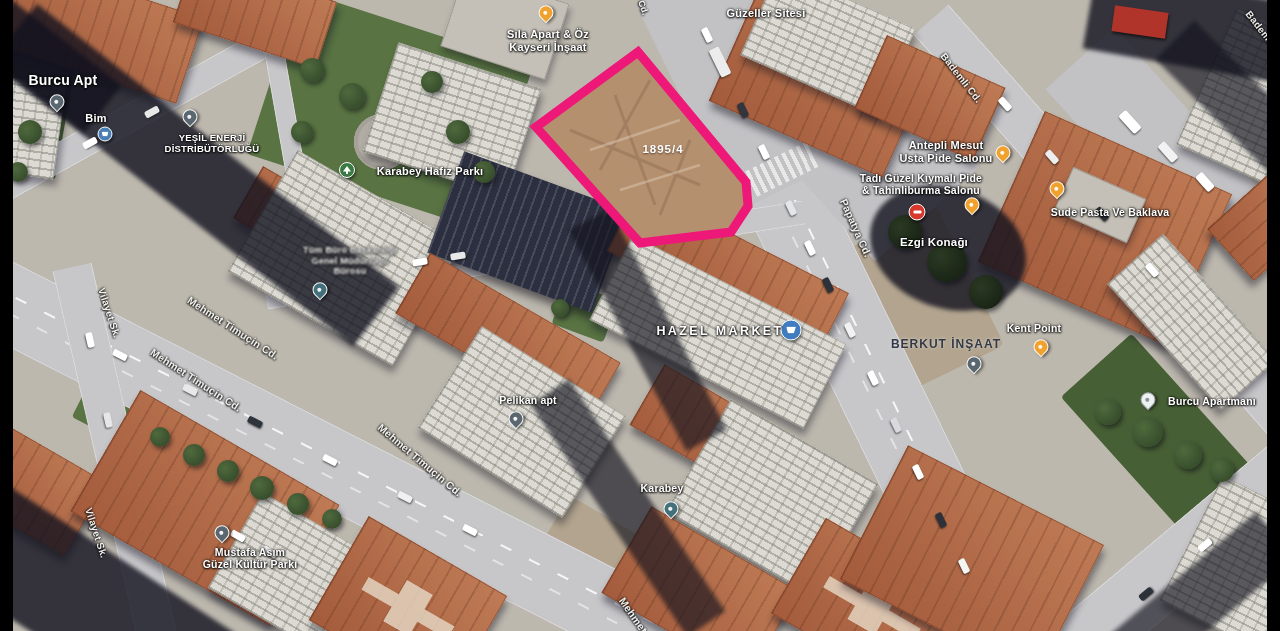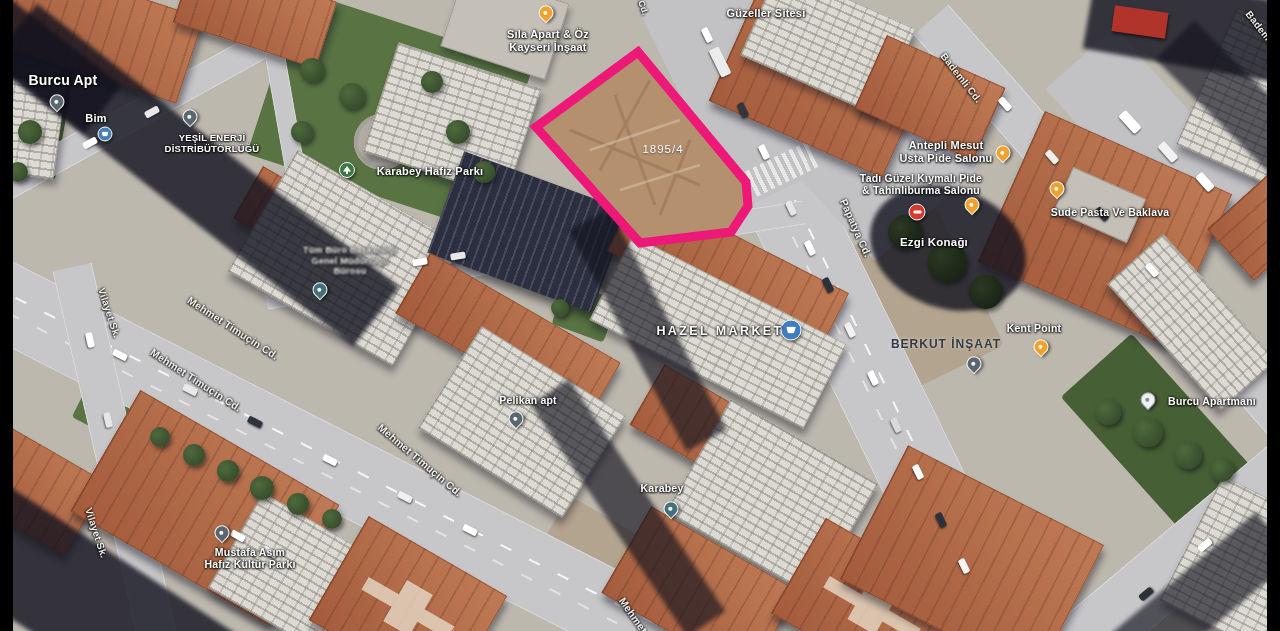--- a/index.html
+++ b/index.html
@@ -55,21 +55,21 @@
   #overlay{position:absolute;inset:0;z-index:40;pointer-events:none;}
   
   #labels{position:absolute;inset:0;z-index:50;}
   .map-label{position:absolute;color:#fff;font-weight:bold;text-align:center;white-space:pre;line-height:1.18;
       transform:translate(-50%,-50%) rotate(var(--r,0deg));letter-spacing:.2px;
       text-shadow:0 1px 2px rgba(0,0,0,.95),0 0 3px rgba(0,0,0,.85),1px 0 2px rgba(0,0,0,.6);}
   .map-label.street{font-weight:700;color:#f3f3f0;opacity:.96;}
   .map-label.caps{letter-spacing:2.4px;}
   .map-label.area-dark{color:#333a47;text-shadow:0 0 2px rgba(255,255,255,.45),0 0 5px rgba(255,255,255,.3);letter-spacing:1px;}
   .map-label.blurred{filter:blur(1.1px);}
-  .map-label.parcelnum{font-weight:400;letter-spacing:1px;text-shadow:0 1px 2px rgba(0,0,0,.55);padding-left:16px;}
+  .map-label.parcelnum{font-weight:700;letter-spacing:1px;text-shadow:0 1px 2px rgba(0,0,0,.55);padding-left:16px;}
   
   #pins{position:absolute;inset:0;z-index:48;}
   .pin{position:absolute;left:calc(var(--x)*1px);top:calc(var(--y)*1px);}
   .pin-food,.pin-gdark,.pin-gteal,.pin-glight{transform:translate(-50%,-85%);}
   .pin-shop,.pin-shoplg,.pin-park,.pin-noentry{transform:translate(-50%,-50%);}
   .pshape{display:block;position:relative;}
   .pin-food .pshape,.pin-gdark .pshape,.pin-gteal .pshape,.pin-glight .pshape{
       width:13px;height:13px;border-radius:50% 50% 50% 0;border:1.5px solid rgba(255,255,255,.95);
       transform:rotate(-45deg);box-shadow:1px 2px 3px rgba(0,0,0,.5);}
   .pin-food .pshape{background:#f0a22e;}
@@ -304,21 +304,21 @@
 &amp; Tahinliburma Salonu</div>
         <div class="map-label " style="left: 934px; top: 243px; font-size: 11.5px; --r: 0deg;">Ezgi Konağı</div>
         <div class="map-label " style="left: 1110px; top: 212px; font-size: 10.5px; --r: 0deg;">Sude Pasta Ve Baklava</div>
         <div class="map-label caps" style="left: 720px; top: 331px; font-size: 12.5px; --r: 0deg;">HAZEL MARKET</div>
         <div class="map-label area-dark" style="left: 946px; top: 344px; font-size: 12px; --r: 0deg;">BERKUT İNŞAAT</div>
         <div class="map-label " style="left: 1034px; top: 328px; font-size: 10.5px; --r: 0deg;">Kent Point</div>
         <div class="map-label " style="left: 528px; top: 400px; font-size: 10.5px; --r: 0deg;">Pelikan apt</div>
         <div class="map-label " style="left: 662px; top: 488px; font-size: 10.5px; --r: 0deg;">Karabey</div>
         <div class="map-label " style="left: 1212px; top: 401px; font-size: 10.5px; --r: 0deg;">Burcu Apartmanı</div>
         <div class="map-label " style="left: 250px; top: 558px; font-size: 10.5px; --r: 0deg;">Mustafa Asım
-Hafız Kültür Parkı</div>
+Güzel Kültür Parkı</div>
         <div class="map-label street" style="left: 109px; top: 313px; font-size: 10px; --r: 72deg;">Vilayet Sk.</div>
         <div class="map-label street" style="left: 96px; top: 533px; font-size: 10px; --r: 72deg;">Vilayet Sk.</div>
         <div class="map-label street" style="left: 233px; top: 328px; font-size: 10.5px; --r: 33deg;">Mehmet Timuçin Cd.</div>
         <div class="map-label street" style="left: 196px; top: 380px; font-size: 10.5px; --r: 33deg;">Mehmet Timuçin Cd.</div>
         <div class="map-label street" style="left: 420px; top: 460px; font-size: 10.5px; --r: 40deg;">Mehmet Timuçin Cd.</div>
         <div class="map-label street" style="left: 652px; top: 642px; font-size: 10.5px; --r: 55deg;">Mehmet Timuçin Cd.</div>
         <div class="map-label street" style="left: 856px; top: 228px; font-size: 10.5px; --r: 66deg;">Papatya Cd.</div>
         <div class="map-label street" style="left: 961px; top: 78px; font-size: 10px; --r: 52deg;">Bademli Cd.</div>
         <div class="map-label street" style="left: 1266px; top: 36px; font-size: 10px; --r: 52deg;">Bademli Cd.</div>
         <div class="map-label street" style="left: 643px; top: 8px; font-size: 9px; --r: 70deg;">Cd.</div>

